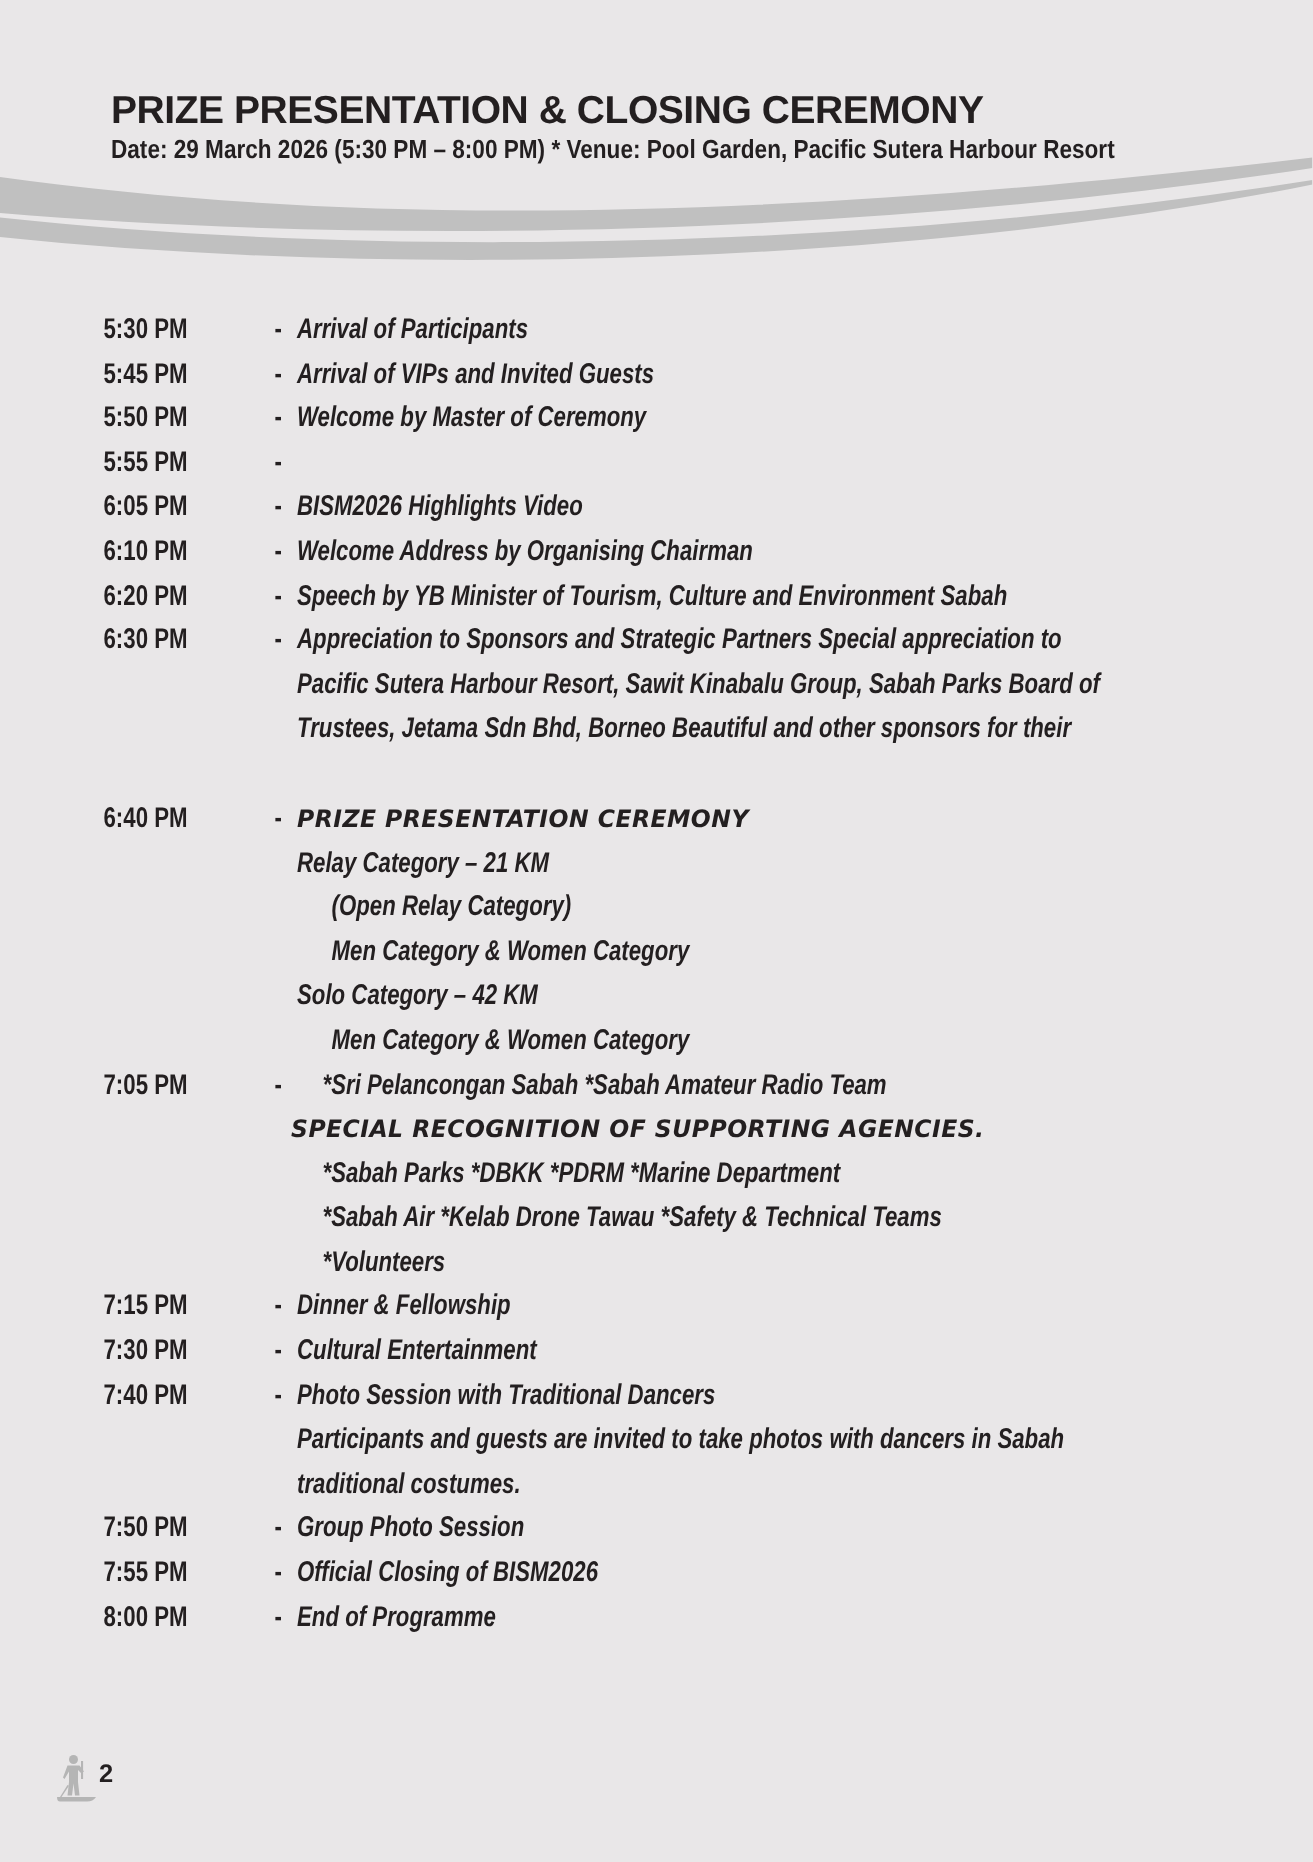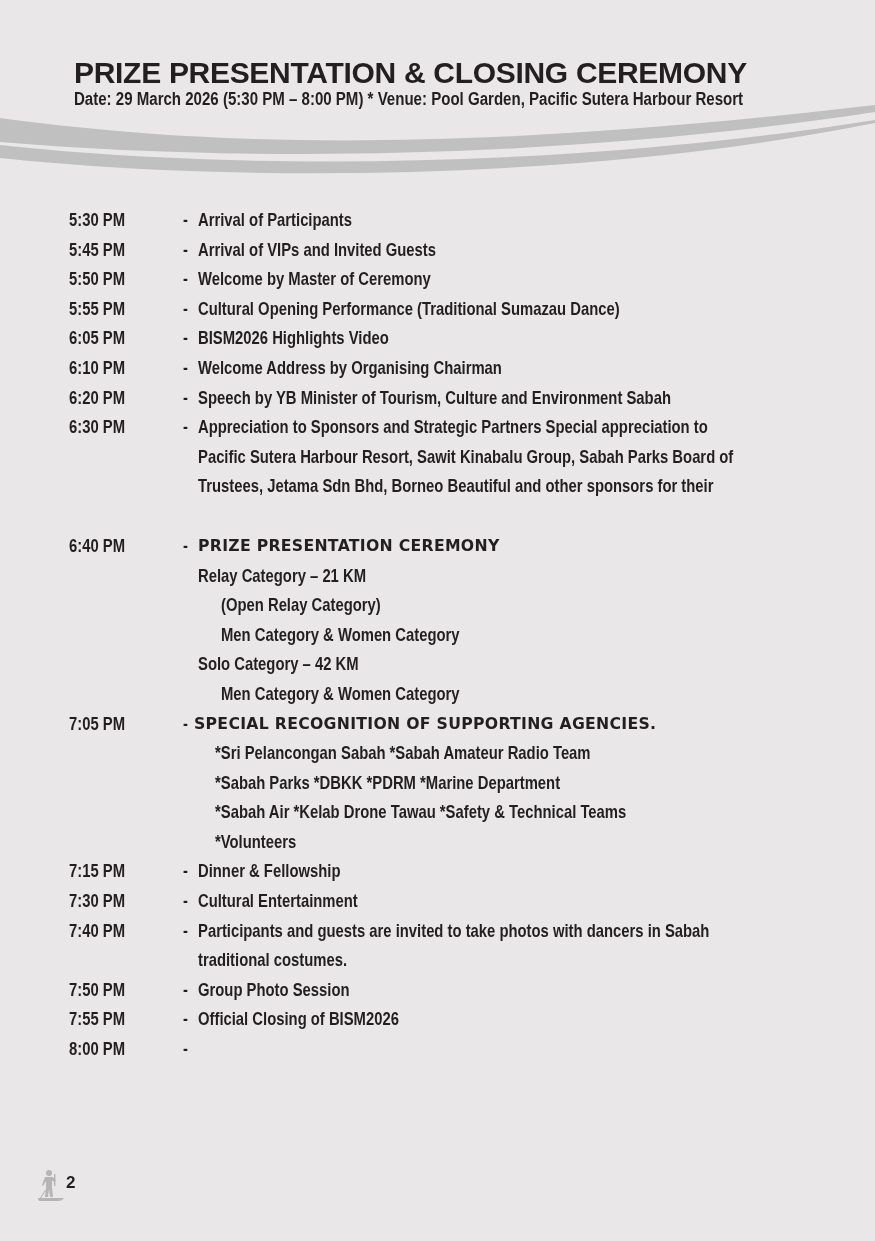--- a/index.html
+++ b/index.html
@@ -15,21 +15,21 @@
       color: #231f20;
     }
     .header {
       position: absolute;
       left: 74px;
       top: 58px;
     }
     .title {
       font-family: "Liberation Sans", sans-serif;
       font-weight: bold;
-      font-size: 30px;
+      font-size: 26px;
       letter-spacing: -0.3px;
       line-height: 30px;
       color: #231f20;
       margin: 0;
       transform: scaleX(1.0);
       transform-origin: left;
     }
     .subtitle {
       font-family: "Liberation Sans", sans-serif;
       font-weight: bold;
@@ -79,20 +79,21 @@
       position: relative;
       height: 29.6px;
     }
     .dash span {
       position: absolute;
       left: 91px;
     }
     .desc-col {
       flex: 1;
       position: relative;
+      font-style: italic;
     }
     .line {
       height: 29.6px;
       position: relative;
     }
     .line .cond { position: absolute; left: 0; top: 0; }
     .time .cond, .dash .cond { position: absolute; left: 0; top: 0; }
     .indent2 .cond { left: 23px; }
     .indent3 .cond { left: 17px; }
     .caps {
@@ -182,25 +183,20 @@
     </div>
   </div>
 
   <div class="row">
     <div class="time">
         <span class="cond">5:55 PM</span>
       </div>
     <div class="dash">
         <span class="cond" style="left:22px">-</span>
       </div>
-    <div class="desc-col">
-      <div class="line">
-          <span class="cond">Cultural Opening Performance (Traditional Sumazau Dance)</span>
-        </div>
-    </div>
   </div>
 
   <div class="row">
     <div class="time">
         <span class="cond">6:05 PM</span>
       </div>
     <div class="dash">
         <span class="cond" style="left:22px">-</span>
       </div>
     <div class="desc-col">
@@ -290,26 +286,26 @@
   </div>
 
   <div class="row">
     <div class="time">
         <span class="cond">7:05 PM</span>
       </div>
     <div class="dash">
         <span class="cond" style="left:22px">-</span>
       </div>
     <div class="desc-col" style="margin-left:-4px">
-      <div class="line">
-          <span class="caps">SPECIAL RECOGNITION OF SUPPORTING AGENCIES.</span>
-        </div>
       <div class="line indent3">
           <span class="cond" style="left:21px">*Sri Pelancongan Sabah *Sabah Amateur Radio Team</span>
         </div>
+      <div class="line">
+          <span class="caps">SPECIAL RECOGNITION OF SUPPORTING AGENCIES.</span>
+        </div>
       <div class="line indent3">
           <span class="cond" style="left:21px">*Sabah Parks *DBKK *PDRM *Marine Department</span>
         </div>
       <div class="line indent3">
           <span class="cond" style="left:21px">*Sabah Air *Kelab Drone Tawau *Safety &amp; Technical Teams</span>
         </div>
       <div class="line indent3">
           <span class="cond" style="left:21px">*Volunteers</span>
         </div>
     </div>
@@ -345,20 +341,23 @@
 
   <div class="row">
     <div class="time">
         <span class="cond">7:40 PM</span>
       </div>
     <div class="dash">
         <span class="cond" style="left:22px">-</span>
       </div>
     <div class="desc-col">
       <div class="line">
+          <span class="cond">Photo Session with Traditional Dancers</span>
+        </div>
+      <div class="line">
           <span class="cond">Participants and guests are invited to take photos with dancers in Sabah</span>
         </div>
       <div class="line">
           <span class="cond">traditional costumes.</span>
         </div>
     </div>
   </div>
 
   <div class="row">
     <div class="time">
@@ -388,20 +387,25 @@
     </div>
   </div>
 
   <div class="row">
     <div class="time">
         <span class="cond">8:00 PM</span>
       </div>
     <div class="dash">
         <span class="cond" style="left:22px">-</span>
       </div>
+    <div class="desc-col">
+      <div class="line">
+          <span class="cond">End of Programme</span>
+        </div>
+    </div>
   </div>
 
 </div>
 
 <div class="footer">
   <svg width="36" height="36" viewBox="0 0 36 36">
     <g fill="#b5b5b5">
       <circle cx="15" cy="5" r="3"></circle>
       <path d="M11 9 h8 l3 4 l-2 1 l-2 -2 v8 l1 9 h-3 l-1 -8 l-1 8 h-3 l1 -9 v-7 l-3 5 l-1 -1 z"></path>
       <rect x="20" y="6" width="1.4" height="12"></rect>

